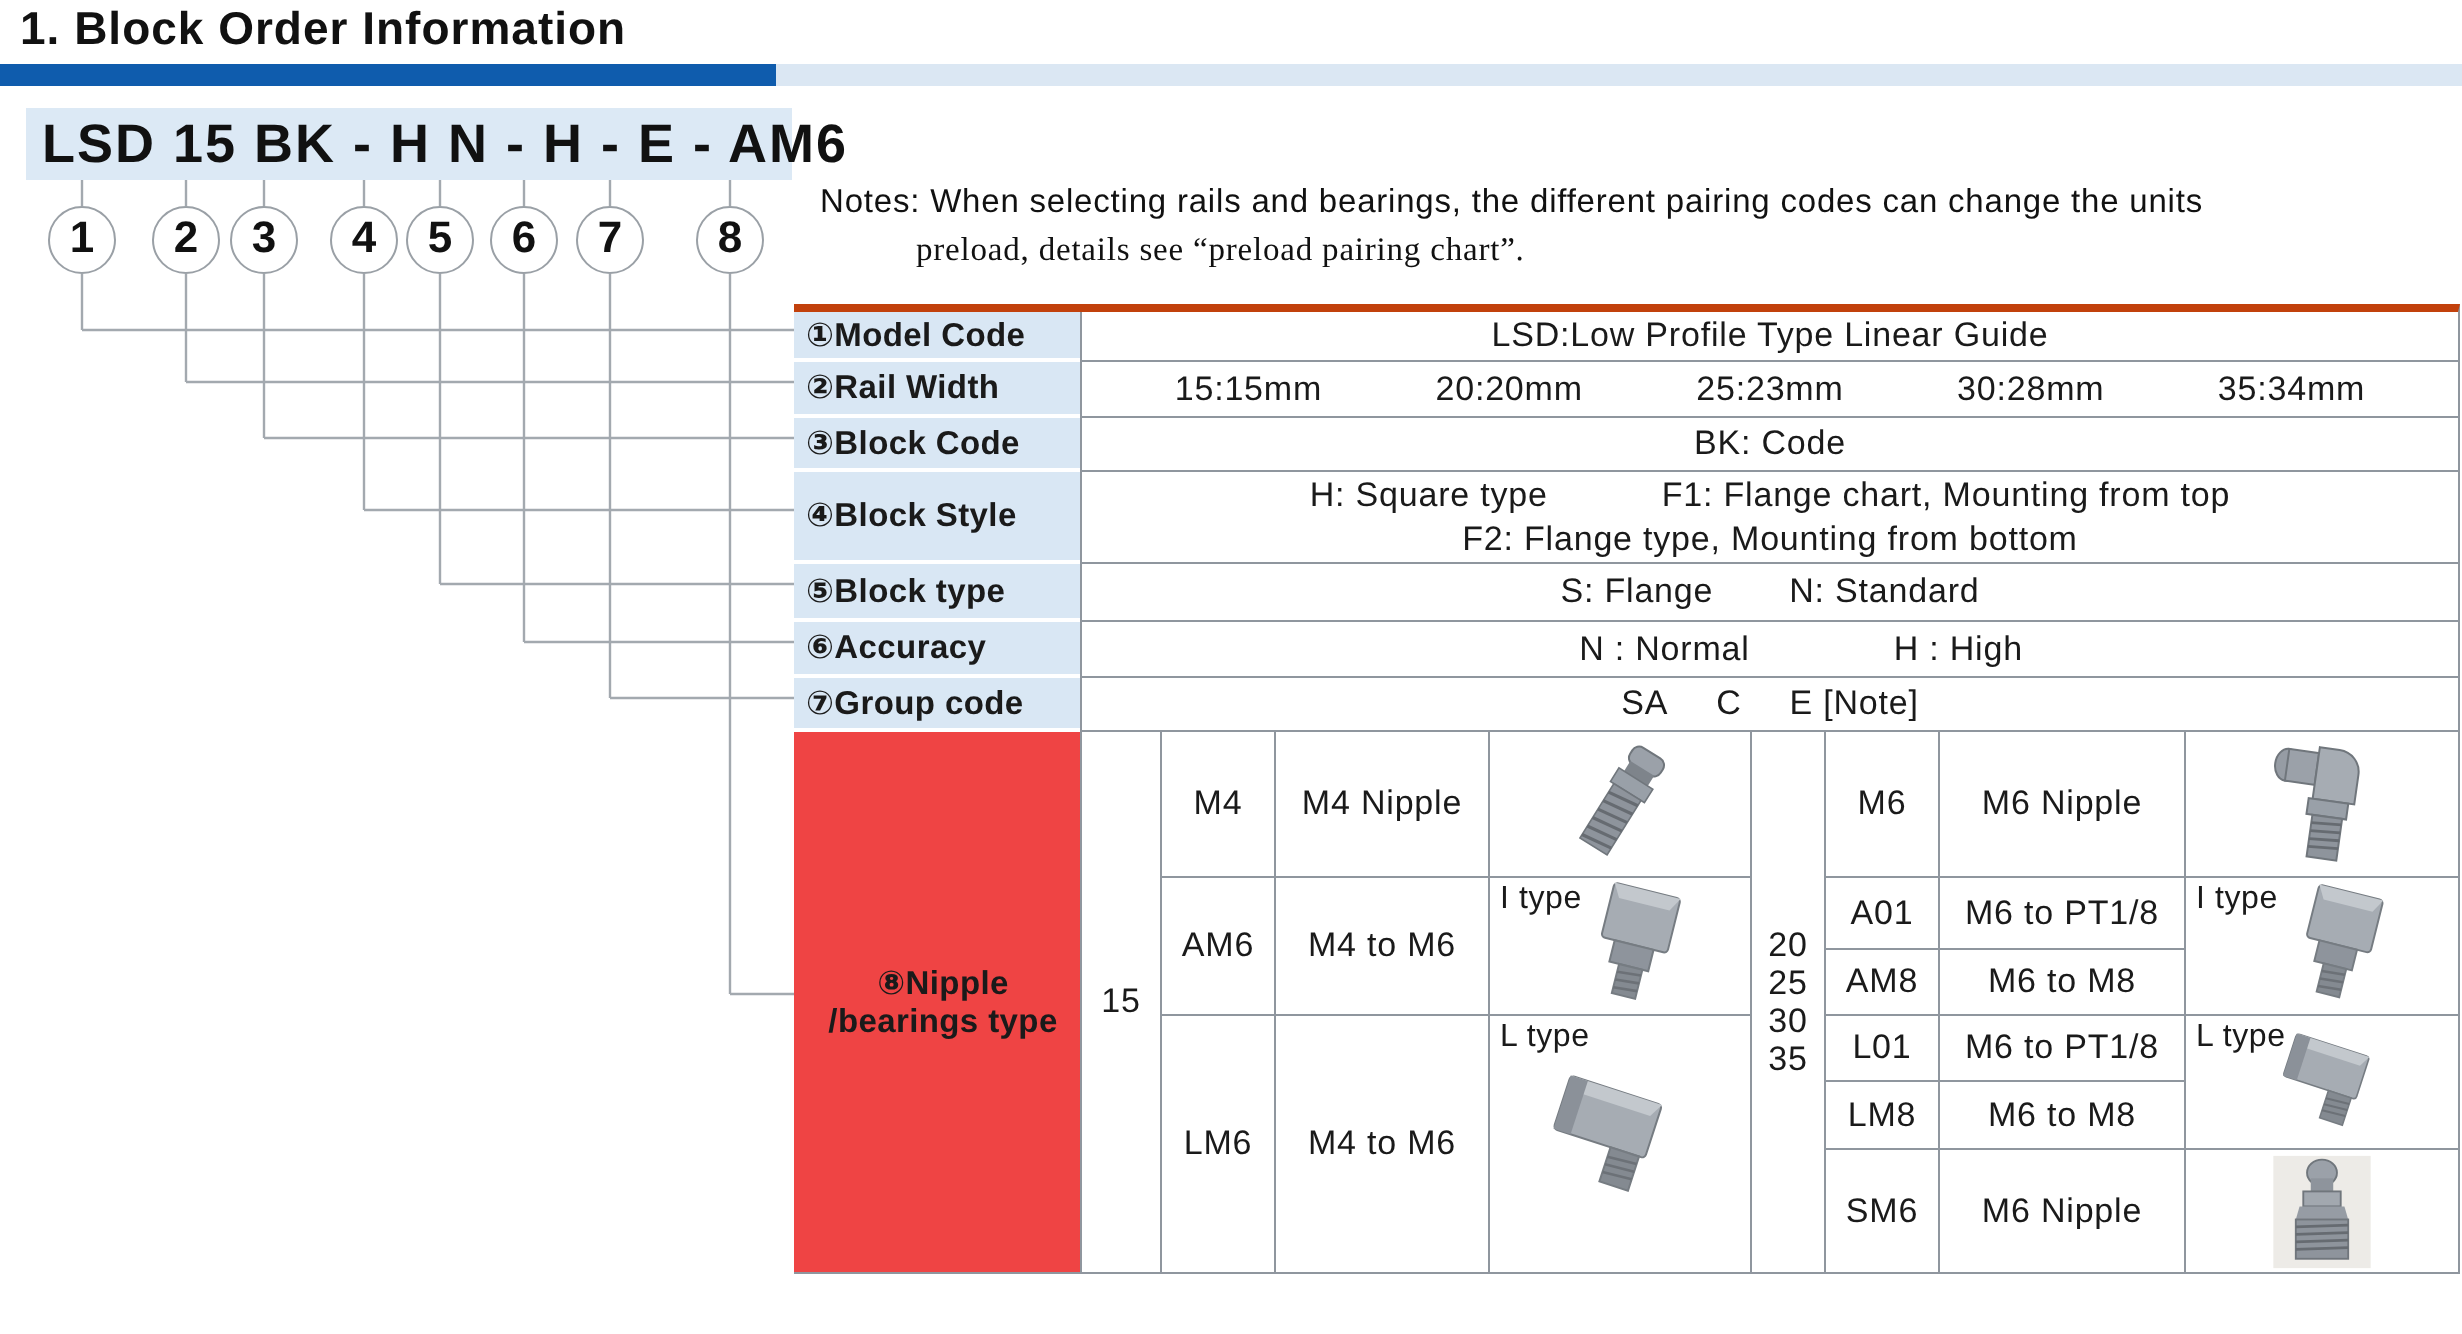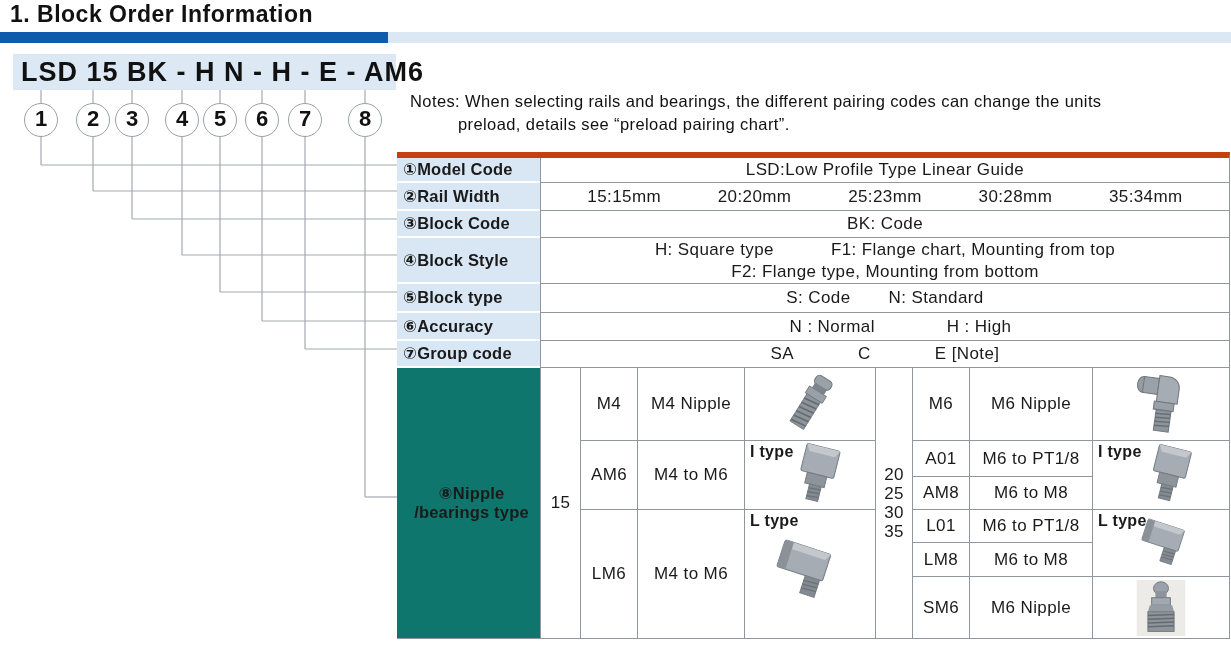--- a/index.html
+++ b/index.html
@@ -23,48 +23,48 @@
           border-radius:50%;box-sizing:border-box;background:#fff;text-align:center;
           font-size:22px;font-weight:bold;line-height:30px;color:#111;}
 
   
   #connectors{position:absolute;left:0;top:0;pointer-events:none;}
   #connectors line{stroke:#a3a9af;stroke-width:1.2;}
 
   
   .notes{position:absolute;left:410px;top:90px;width:815px;font-size:16.5px;
          letter-spacing:.4px;line-height:23px;color:#111;}
-  .notes .l2{margin-left:48px;}
+  .notes .l2{margin-left:48px;font-family:Liberation Serif, serif;}
 
   
   .info-table{position:absolute;left:397px;top:152px;width:833px;box-sizing:border-box;
-              border-top:6px solid #c2410c;border-right:1px solid #8f969e;
+              border-top:4px solid #c2410c;border-right:1px solid #8f969e;
               border-bottom:1px solid #8f969e;font-size:17px;letter-spacing:.4px;}
   .main-rows{display:grid;grid-template-columns:143px 1fr;
              grid-template-rows:25px 28px 27px 46px 29px 28px 27px;}
   .lbl{background:#d9e7f4;border-bottom:2px solid #fff;box-sizing:border-box;
        display:flex;align-items:center;padding-left:6px;font-weight:bold;font-size:16.5px;
        letter-spacing:.2px;white-space:nowrap;}
   .cnt{border-left:1px solid #8f969e;border-bottom:1px solid #8f969e;box-sizing:border-box;
        display:flex;align-items:center;justify-content:center;}
   .cnt.spread{justify-content:space-around;padding:0 18px;}
   .cnt.col{flex-direction:column;justify-content:center;line-height:22px;}
   .cnt .line{display:flex;justify-content:center;}
-  .gap38{gap:38px;} .gap72{gap:72px;padding-left:31px;} .gap40{gap:64px;} .gap85{gap:57px;}
+  .gap38{gap:38px;} .gap72{gap:72px;padding-left:31px;} .gap40{gap:24px;} .gap85{gap:57px;}
 
   
   .nipple-grid{display:grid;grid-template-columns:143px 40px 57px 107px 131px 37px 57px 123px 1fr;
                grid-template-rows:72px 36px 33px 33px 34px 62px;}
   .ncell{box-sizing:border-box;display:flex;align-items:center;justify-content:center;
          background:#fff;}
   .bl{border-left:1px solid #8f969e;} .bt{border-top:1px solid #8f969e;}
-  .nlabel{background:#0f766e;display:flex;flex-direction:column;justify-content:center;
+  .nlabel{background:#ef4444;display:flex;flex-direction:column;justify-content:center;
           padding-left:6px;font-weight:bold;font-size:16.5px;letter-spacing:.2px;}
   .sizes{white-space:pre-line;text-align:center;line-height:19px;}
-  .imgcell{position:relative;font-weight:bold;}
+  .imgcell{position:relative;}
   .type-label{position:absolute;top:2px;left:5px;font-size:16px;letter-spacing:.3px;}
 </style>
 </head>
 <body>
 
 <div class="page">
 
   <div class="page-title">1. Block Order Information</div>
 
   <div class="title-bar">
@@ -144,21 +144,21 @@
           <span>H: Square type</span>
           <span>F1: Flange chart, Mounting from top</span>
         </div>
         <div class="line">
           <span>F2: Flange type, Mounting from bottom</span>
         </div>
       </div>
 
       <div class="lbl">⑤Block type</div>
       <div class="cnt gap38">
-        <span>S: Code</span>
+        <span>S: Flange</span>
         <span>N: Standard</span>
       </div>
 
       <div class="lbl">⑥Accuracy</div>
       <div class="cnt gap72">
         <span>N : Normal</span>
         <span>H : High</span>
       </div>
 
       <div class="lbl">⑦Group code</div>

